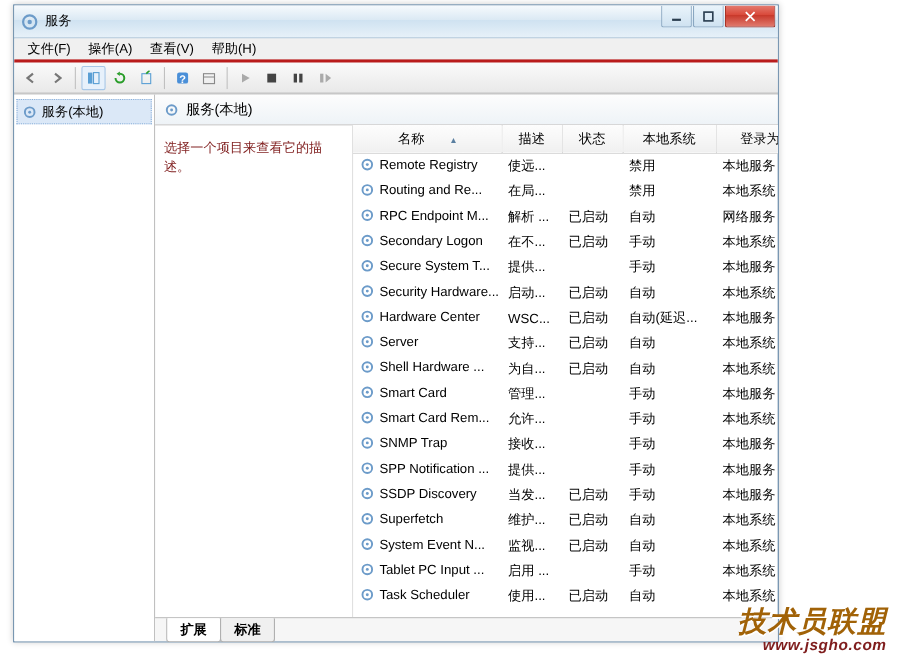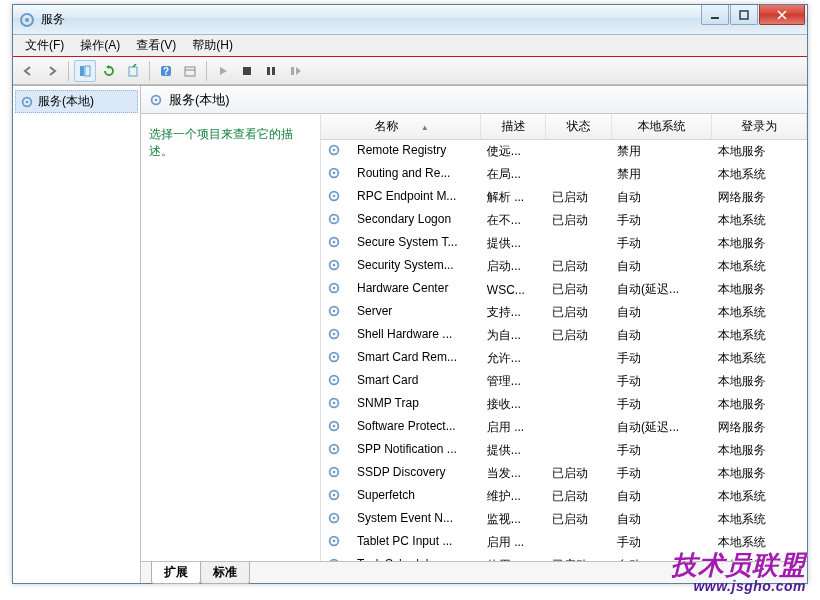--- a/index.html
+++ b/index.html
@@ -1,58 +1,58 @@
 <!DOCTYPE html>
 <html><head>
 <meta charset="utf-8">
 <style>
 * { margin: 0; padding: 0; box-sizing: border-box; font-family: "Microsoft YaHei", "Segoe UI", Tahoma, sans-serif; }
 body { background: #fff; width: 820px; height: 600px; overflow: hidden; position: relative; }
 
-.window { width: 796px; height: 580px; margin: 4px 12px; border: 1px solid #5a7fa0; background: #fff; display: flex; flex-direction: column; box-shadow: 0 0 6px rgba(0,0,0,.2); }
+.window { width: 696px; height: 580px; margin: 4px 12px; border: 1px solid #5a7fa0; background: #fff; display: flex; flex-direction: column; box-shadow: 0 0 6px rgba(0,0,0,.2); }
 
 .titlebar { height: 30px; background: linear-gradient(to bottom,#f6fafd 0,#dbe9f4 45%,#cfe2f1 46%,#e7f1f9 100%); border-bottom: 1px solid #9fb9d1; display: flex; align-items: center; padding: 0 2px 0 6px; }
 .titlebar .icon { width: 16px; height: 16px; margin-right: 6px; display:flex;align-items:center;justify-content:center; }
 .titlebar .title { font-size: 12px; color: #000; flex: 1; }
 .winbtns { display: flex; gap: 1px; height: 20px; align-self: flex-start; }
 .winbtn { width: 28px; height: 20px; border: 1px solid #8aa7c1; border-top: none; background: linear-gradient(to bottom,#eaf4fb,#cfe2f1); display: flex; align-items: center; justify-content: center; font-size: 10px; color: #2b3e50; border-radius: 0 0 2px 2px;}
 .winbtn.close { width: 46px; background: linear-gradient(to bottom,#e57b6f,#d9493a 45%,#c8382a 46%,#e07a6e); border-color: #a83327; color: #fff; }
 
-.menubar { height: 22px; background: #f0f0f0; border-bottom: 1px solid #b91c1c; display: flex; align-items: center; padding: 0 4px; font-size: 12px; }
+.menubar { height: 22px; background: #f0f0f0; border-bottom: 3px solid #b91c1c; display: flex; align-items: center; padding: 0 4px; font-size: 12px; }
 .menuitem { padding: 2px 8px; cursor: default; }
 
 .toolbar { height: 28px; background: linear-gradient(#fafafa,#e9e9e9); border-bottom: 1px solid #c0c0c0; display: flex; align-items: center; padding: 0 4px; gap: 2px; }
 .tbtn { width: 22px; height: 22px; display:flex; align-items:center; justify-content:center; border: 1px solid transparent; border-radius: 2px; font-size: 12px; color: #555;}
 .tsep { width: 1px; height: 20px; background: #c0c0c0; margin: 0 3px; }
 
 .body { flex: 1; display: flex; border-top: 1px solid #b0b0b0; min-height: 0; }
 .leftpane { width: 128px; background: #fff; border-right: 1px solid #c0c0c0; padding: 4px 2px; font-size: 12px; }
 .treeitem { display: flex; align-items: center; gap: 4px; padding: 2px 4px; background: #dbe8f7; border: 1px dotted #8ab0d9; }
 .gear-icon { width: 14px; height: 14px; display:inline-flex;align-items:center;justify-content:center; }
 
 .rightpane { flex: 1; display: flex; flex-direction: column; min-width: 0; }
 .paneheader { height: 28px; background: linear-gradient(#fdfdfd,#eef3f7); border-bottom: 1px solid #c8c8c8; display: flex; align-items: center; padding: 0 8px; font-size: 13px; gap: 6px; }
 
 .content { flex: 1; display: flex; min-height: 0; }
-.descpane { width: 180px; padding: 12px 8px; font-size: 12px; color: #15803d; border-right: 1px solid #e0e0e0; }
+.descpane { width: 180px; padding: 12px 8px; font-size: 12px; color: #7f1d1d; border-right: 1px solid #e0e0e0; }
 .listpane { flex: 1; overflow-y: scroll; position: relative; }
 
 table { width: 100%; border-collapse: collapse; font-size: 12px; table-layout: fixed; }
 thead th { text-align: center; font-weight: normal; padding: 4px 6px; background: linear-gradient(#fdfdfd,#f0f0f0); border-bottom: 1px solid #d4d4d4; border-right: 1px solid #e4e4e4; position: sticky; top: 0; white-space: nowrap; overflow: hidden; }
 thead th.sorted::after { content: "▴"; font-size: 9px; color: #5a7fa0; margin-left: 24px; }
 tbody td { padding: 3px 6px; white-space: nowrap; overflow: hidden; text-overflow: ellipsis; }
-tbody td.namecell { display: flex; align-items: center; gap: 16px; }
+tbody td.namecell { display: flex; align-items: center; gap: 4px; }
 
 .tabstrip { height: 22px; border-top: 1px solid #c0c0c0; display: flex; align-items: flex-end; padding-left: 10px; font-size: 12px; background:#f6f6f6;font-weight:bold; }
 .tab { padding: 2px 12px; border: 1px solid #b0b0b0; border-top: none; background: #fff; margin-right: -1px; border-radius: 0 0 3px 3px; position: relative; top: 1px; }
 .tab.inactive { background: #f0f0f0; }
 
 .watermark { position: absolute; right: 14px; bottom: 6px; text-align: right; pointer-events: none; line-height: 1.05; }
-.watermark .l1 { font-size: 26px; font-weight: bold; font-style: italic; color: #a21caf; text-shadow: 0 1px 0 #fff; letter-spacing: 1px; }
-.watermark .l2 { font-size: 14px; font-weight: bold; color: #4c1d95; font-style: italic; letter-spacing: .5px; }
+.watermark .l1 { font-size: 26px; font-weight: bold; font-style: italic; color: #a16207; text-shadow: 0 1px 0 #fff; letter-spacing: 1px; }
+.watermark .l2 { font-size: 14px; font-weight: bold; color: #7f1d1d; font-style: italic; letter-spacing: .5px; }
 
 ::-webkit-scrollbar { width: 17px; }
 ::-webkit-scrollbar-track { background: #f0f0f0; border-left: 1px solid #dcdcdc; }
 ::-webkit-scrollbar-thumb { background: #c7d6e4; border: 1px solid #9fb6cc; border-radius: 2px; }
 </style>
 </head>
 <body>
 
 <div class="window">
 
@@ -281,21 +281,21 @@
                   <td>本地服务</td>
                 </tr>
                 <tr>
                   <td class="namecell">
                     <span class="gear-icon">
                       <svg width="14" height="14" viewBox="0 0 16 16">
                         <circle cx="8" cy="8" r="5" fill="none" stroke="#6c9bc9" stroke-width="2"></circle>
                         <circle cx="8" cy="8" r="1.5" fill="#6c9bc9"></circle>
                       </svg>
                     </span>
-                    <span>Security System...</span>
+                    <span>Security Hardware...</span>
                   </td>
                   <td>启动...</td>
                   <td>已启动</td>
                   <td>自动</td>
                   <td>本地系统</td>
                 </tr>
                 <tr>
                   <td class="namecell">
                     <span class="gear-icon">
                       <svg width="14" height="14" viewBox="0 0 16 16">
@@ -341,71 +341,56 @@
                   <td>本地系统</td>
                 </tr>
                 <tr>
                   <td class="namecell">
                     <span class="gear-icon">
                       <svg width="14" height="14" viewBox="0 0 16 16">
                         <circle cx="8" cy="8" r="5" fill="none" stroke="#6c9bc9" stroke-width="2"></circle>
                         <circle cx="8" cy="8" r="1.5" fill="#6c9bc9"></circle>
                       </svg>
                     </span>
+                    <span>Smart Card</span>
+                  </td>
+                  <td>管理...</td>
+                  <td></td>
+                  <td>手动</td>
+                  <td>本地服务</td>
+                </tr>
+                <tr>
+                  <td class="namecell">
+                    <span class="gear-icon">
+                      <svg width="14" height="14" viewBox="0 0 16 16">
+                        <circle cx="8" cy="8" r="5" fill="none" stroke="#6c9bc9" stroke-width="2"></circle>
+                        <circle cx="8" cy="8" r="1.5" fill="#6c9bc9"></circle>
+                      </svg>
+                    </span>
                     <span>Smart Card Rem...</span>
                   </td>
                   <td>允许...</td>
                   <td></td>
                   <td>手动</td>
                   <td>本地系统</td>
                 </tr>
                 <tr>
                   <td class="namecell">
                     <span class="gear-icon">
                       <svg width="14" height="14" viewBox="0 0 16 16">
                         <circle cx="8" cy="8" r="5" fill="none" stroke="#6c9bc9" stroke-width="2"></circle>
                         <circle cx="8" cy="8" r="1.5" fill="#6c9bc9"></circle>
                       </svg>
                     </span>
-                    <span>Smart Card</span>
-                  </td>
-                  <td>管理...</td>
-                  <td></td>
-                  <td>手动</td>
-                  <td>本地服务</td>
-                </tr>
-                <tr>
-                  <td class="namecell">
-                    <span class="gear-icon">
-                      <svg width="14" height="14" viewBox="0 0 16 16">
-                        <circle cx="8" cy="8" r="5" fill="none" stroke="#6c9bc9" stroke-width="2"></circle>
-                        <circle cx="8" cy="8" r="1.5" fill="#6c9bc9"></circle>
-                      </svg>
-                    </span>
                     <span>SNMP Trap</span>
                   </td>
                   <td>接收...</td>
                   <td></td>
                   <td>手动</td>
                   <td>本地服务</td>
-                </tr>
-                <tr>
-                  <td class="namecell">
-                    <span class="gear-icon">
-                      <svg width="14" height="14" viewBox="0 0 16 16">
-                        <circle cx="8" cy="8" r="5" fill="none" stroke="#6c9bc9" stroke-width="2"></circle>
-                        <circle cx="8" cy="8" r="1.5" fill="#6c9bc9"></circle>
-                      </svg>
-                    </span>
-                    <span>Software Protect...</span>
-                  </td>
-                  <td>启用 ...</td>
-                  <td></td>
-                  <td>自动(延迟...</td>
-                  <td>网络服务</td>
                 </tr>
                 <tr>
                   <td class="namecell">
                     <span class="gear-icon">
                       <svg width="14" height="14" viewBox="0 0 16 16">
                         <circle cx="8" cy="8" r="5" fill="none" stroke="#6c9bc9" stroke-width="2"></circle>
                         <circle cx="8" cy="8" r="1.5" fill="#6c9bc9"></circle>
                       </svg>
                     </span>
                     <span>SPP Notification ...</span>

